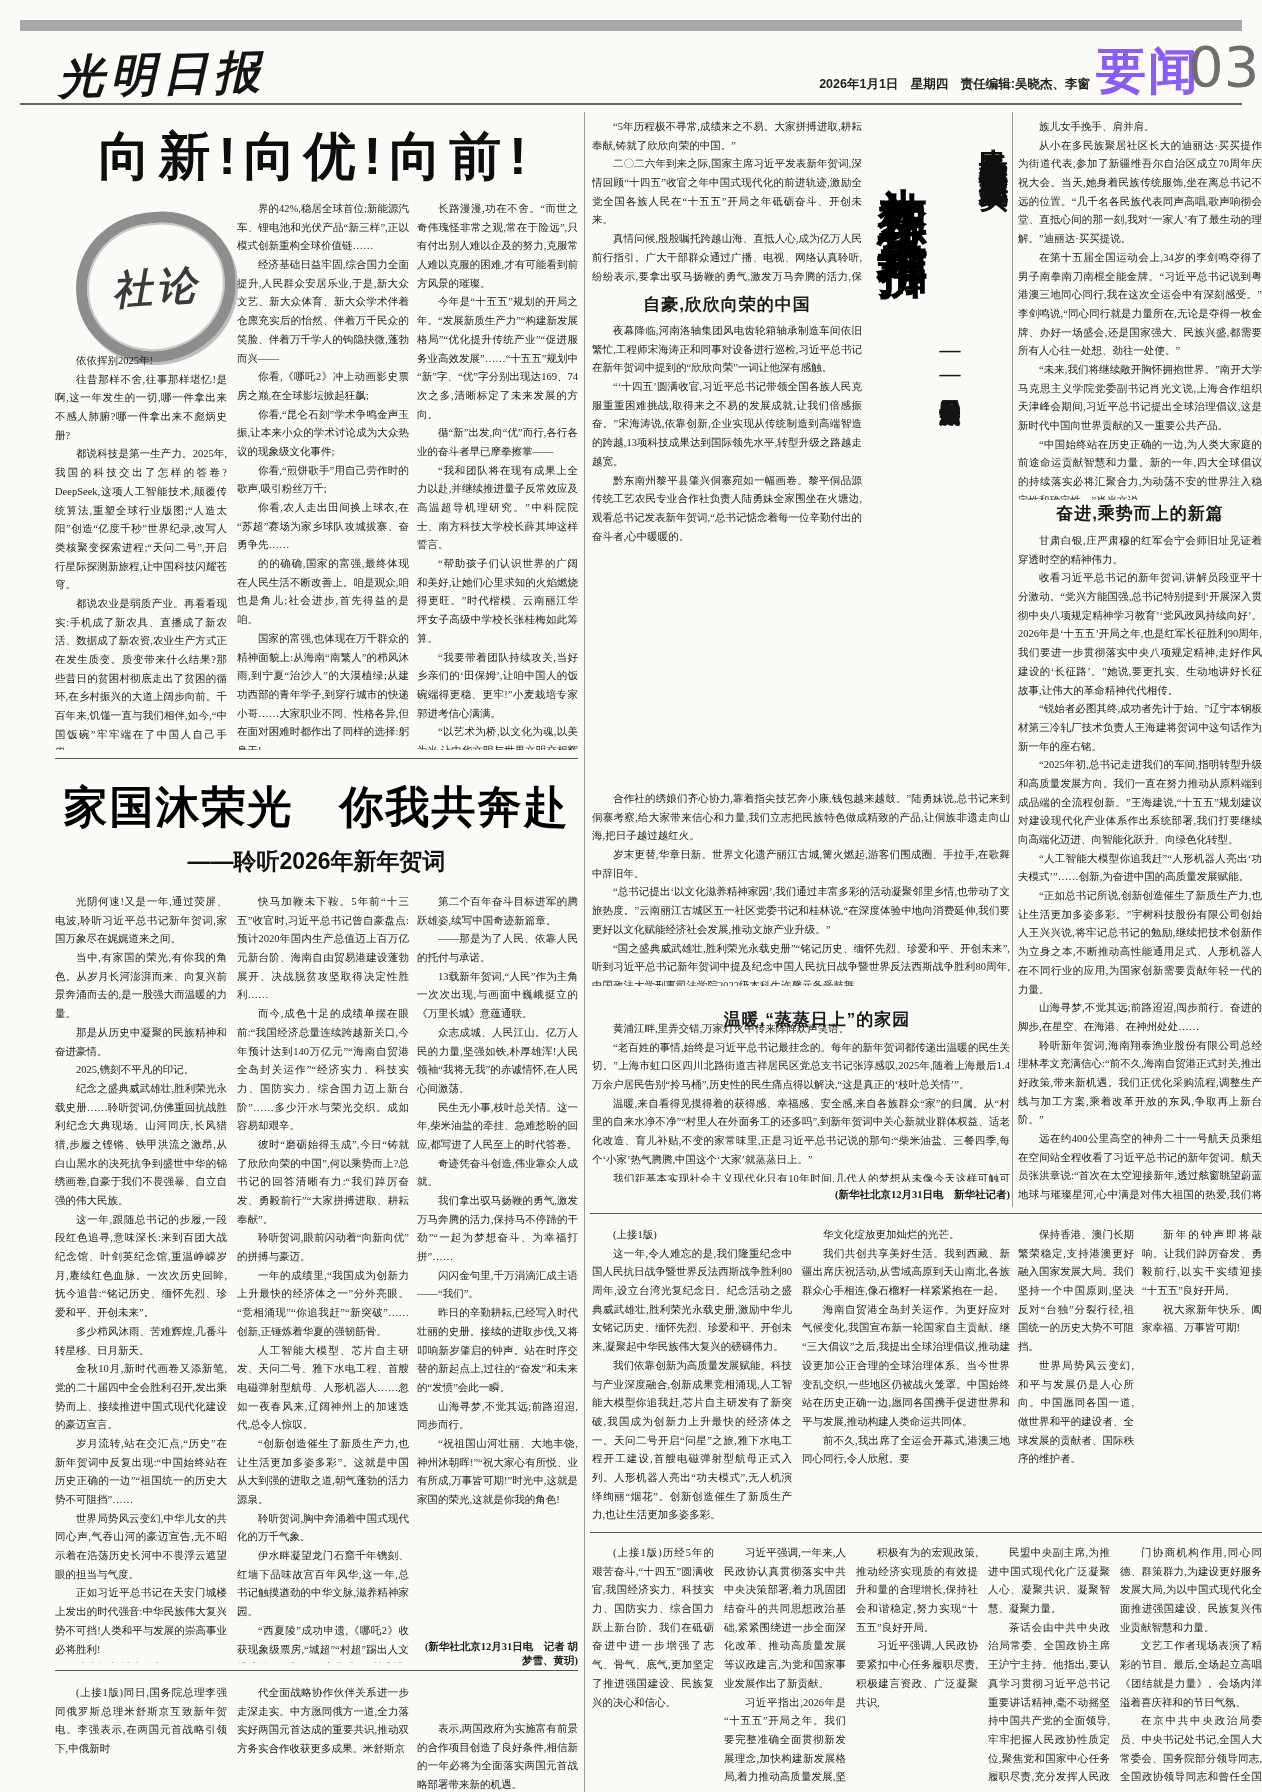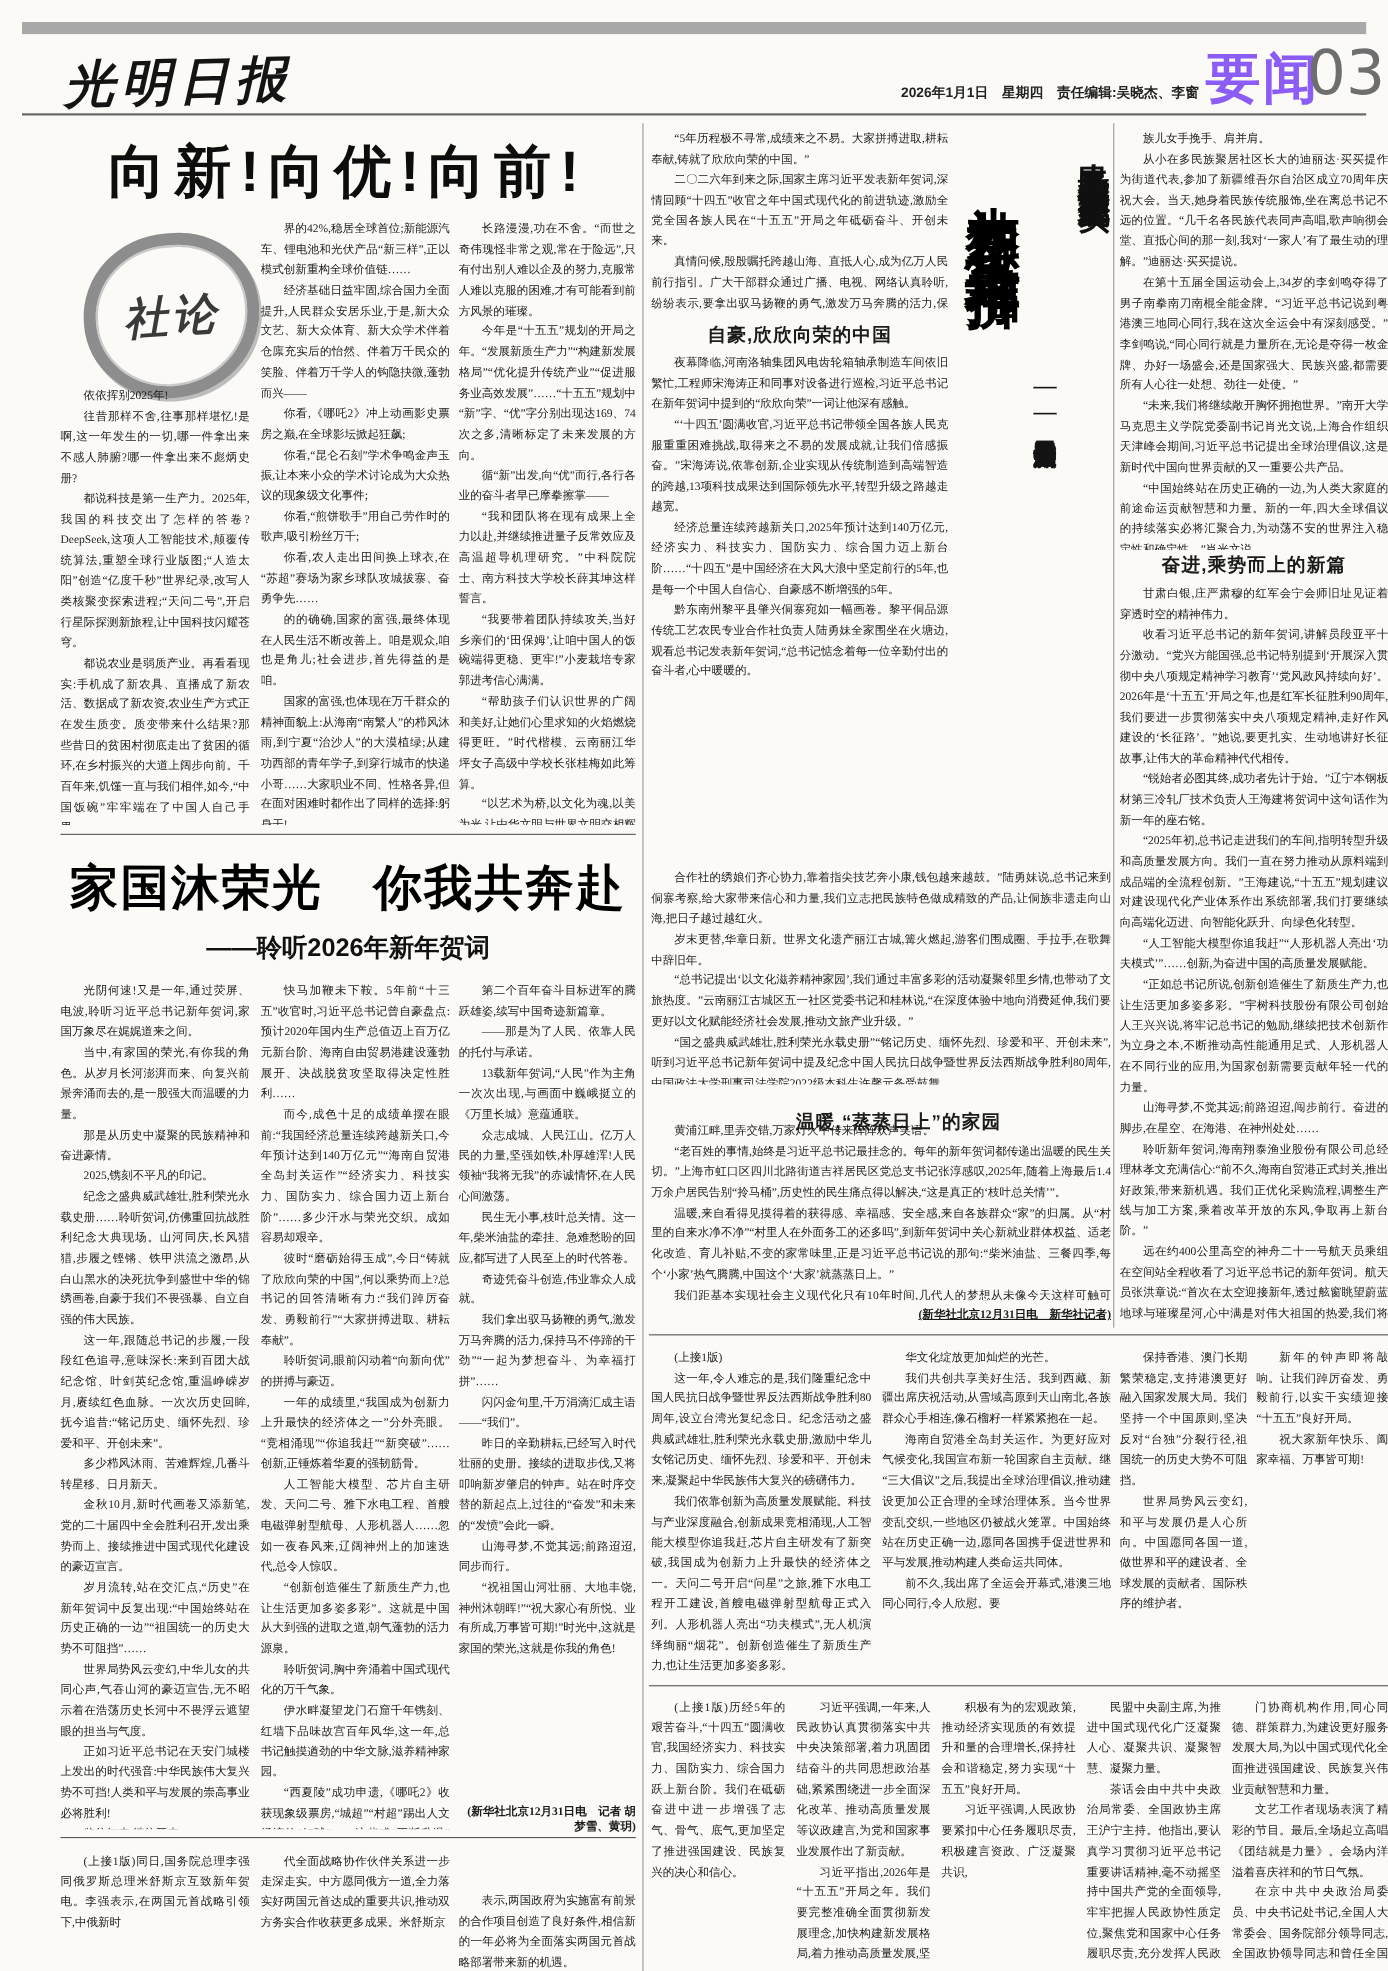--- a/index.html
+++ b/index.html
@@ -77,22 +77,22 @@
       <p class="para">你看,“煎饼歌手”用自己劳作时的歌声,吸引粉丝万千;</p>
       <p class="para">你看,农人走出田间换上球衣,在“苏超”赛场为家乡球队攻城拔寨、奋勇争先……</p>
       <p class="para">的的确确,国家的富强,最终体现在人民生活不断改善上。咱是观众,咱也是角儿;社会进步,首先得益的是咱。</p>
       <p class="para">国家的富强,也体现在万千群众的精神面貌上:从海南“南繁人”的栉风沐雨,到宁夏“治沙人”的大漠植绿;从建功西部的青年学子,到穿行城市的快递小哥……大家职业不同、性格各异,但在面对困难时都作出了同样的选择:躬身干!</p>
     </div>
   <div class="abs col kai" style="left:417px;top:200px;width:161px;height:550px;">
       <p class="para">长路漫漫,功在不舍。“而世之奇伟瑰怪非常之观,常在于险远”,只有付出别人难以企及的努力,克服常人难以克服的困难,才有可能看到前方风景的璀璨。</p>
       <p class="para">今年是“十五五”规划的开局之年。“发展新质生产力”“构建新发展格局”“优化提升传统产业”“促进服务业高效发展”……“十五五”规划中“新”字、“优”字分别出现达169、74次之多,清晰标定了未来发展的方向。</p>
       <p class="para">循“新”出发,向“优”而行,各行各业的奋斗者早已摩拳擦掌——</p>
       <p class="para">“我和团队将在现有成果上全力以赴,并继续推进量子反常效应及高温超导机理研究。”中科院院士、南方科技大学校长薛其坤这样誓言。</p>
+      <p class="para">“帮助孩子们认识世界的广阔和美好,让她们心里求知的火焰燃烧得更旺。”时代楷模、云南丽江华坪女子高级中学校长张桂梅如此筹算。</p>
       <p class="para">“我要带着团队持续攻关,当好乡亲们的‘田保姆’,让咱中国人的饭碗端得更稳、更牢!”小麦栽培专家郭进考信心满满。</p>
-      <p class="para">“帮助孩子们认识世界的广阔和美好,让她们心里求知的火焰燃烧得更旺。”时代楷模、云南丽江华坪女子高级中学校长张桂梅如此筹算。</p>
       <p class="para">“以艺术为桥,以文化为魂,以美为光,让中华文明与世界文明交相辉映,在人类发展的浩瀚大海中共创美好未来……”民盟中央副主席、中国美术家协会副主席吴为山目光深远。</p>
     </div>
   <div class="abs rule-h" style="left:55px;top:758px;width:523px;"></div>
 
   <div class="abs mid-headline">家国沐荣光　你我共奔赴</div>
   <div class="abs mid-sub">——聆听2026年新年贺词</div>
   <div class="abs col" style="left:55px;top:893px;width:172px;height:770px;">
       <p class="para">光阴何速!又是一年,通过荧屏、电波,聆听习近平总书记新年贺词,家国万象尽在娓娓道来之间。</p>
       <p class="para">当中,有家国的荣光,有你我的角色。从岁月长河澎湃而来、向复兴前景奔涌而去的,是一股强大而温暖的力量。</p>
       <p class="para">那是从历史中凝聚的民族精神和奋进豪情。</p>
@@ -155,38 +155,37 @@
 
   <div class="abs col" style="left:592px;top:118px;width:270px;height:170px;">
       <p class="para">“5年历程极不寻常,成绩来之不易。大家拼搏进取,耕耘奉献,铸就了欣欣向荣的中国。”</p>
       <p class="para">二〇二六年到来之际,国家主席习近平发表新年贺词,深情回顾“十四五”收官之年中国式现代化的前进轨迹,激励全党全国各族人民在“十五五”开局之年砥砺奋斗、开创未来。</p>
       <p class="para">真情问候,殷殷嘱托跨越山海、直抵人心,成为亿万人民前行指引。广大干部群众通过广播、电视、网络认真聆听,纷纷表示,要拿出驭马扬鞭的勇气,激发万马奔腾的活力,保持马不停蹄的干劲,一起为梦想奋斗、为幸福打拼,把宏伟愿景变成美好现实。</p>
     </div>
   <h3 class="abs subhead" style="left:592px;top:293px;width:270px;margin:0;">自豪,欣欣向荣的中国</h3>
   <div class="abs col" style="left:592px;top:322px;width:270px;height:462px;">
       <p class="para">夜幕降临,河南洛轴集团风电齿轮箱轴承制造车间依旧繁忙,工程师宋海涛正和同事对设备进行巡检,习近平总书记在新年贺词中提到的“欣欣向荣”一词让他深有感触。</p>
       <p class="para">“‘十四五’圆满收官,习近平总书记带领全国各族人民克服重重困难挑战,取得来之不易的发展成就,让我们倍感振奋。”宋海涛说,依靠创新,企业实现从传统制造到高端智造的跨越,13项科技成果达到国际领先水平,转型升级之路越走越宽。</p>
-      <p class="para">经济总量连续跨越新关口,2025年预计达到140万亿元,经济实力、科技实力、国防实力、综合国力迈上新台阶……“十四五”是中国经济在大风大浪中坚定前行的5年,也是每一个中国人自信心、自豪感不断增强的5年。</p>
       <p class="para">黔东南州黎平县肇兴侗寨宛如一幅画卷。黎平侗品源传统工艺农民专业合作社负责人陆勇妹全家围坐在火塘边,观看总书记发表新年贺词,“总书记惦念着每一位辛勤付出的奋斗者,心中暖暖的。</p>
     </div>
 
   <div class="abs col" style="left:592px;top:790px;width:418px;height:196px;">
       <p class="para">合作社的绣娘们齐心协力,靠着指尖技艺奔小康,钱包越来越鼓。”陆勇妹说,总书记来到侗寨考察,给大家带来信心和力量,我们立志把民族特色做成精致的产品,让侗族非遗走向山海,把日子越过越红火。</p>
       <p class="para">岁末更替,华章日新。世界文化遗产丽江古城,篝火燃起,游客们围成圈、手拉手,在歌舞中辞旧年。</p>
       <p class="para">“总书记提出‘以文化滋养精神家园’,我们通过丰富多彩的活动凝聚邻里乡情,也带动了文旅热度。”云南丽江古城区五一社区党委书记和桂林说,“在深度体验中地向消费延伸,我们要更好以文化赋能经济社会发展,推动文旅产业升级。”</p>
       <p class="para">“国之盛典威武雄壮,胜利荣光永载史册”“铭记历史、缅怀先烈、珍爱和平、开创未来”,听到习近平总书记新年贺词中提及纪念中国人民抗日战争暨世界反法西斯战争胜利80周年,中国政法大学刑事司法学院2022级本科生许馨元备受鼓舞。</p>
     </div>
   <h3 class="abs subhead" style="left:592px;top:992px;width:418px;margin:16px;">温暖,“蒸蒸日上”的家园</h3>
   <div class="abs col" style="left:592px;top:1020px;width:418px;height:162px;">
       <p class="para">黄浦江畔,里弄交错,万家灯火中传来阵阵欢声笑语。</p>
       <p class="para">“老百姓的事情,始终是习近平总书记最挂念的。每年的新年贺词都传递出温暖的民生关切。”上海市虹口区四川北路街道吉祥居民区党总支书记张淳感叹,2025年,随着上海最后1.4万余户居民告别“拎马桶”,历史性的民生痛点得以解决,“这是真正的‘枝叶总关情’”。</p>
       <p class="para">温暖,来自看得见摸得着的获得感、幸福感、安全感,来自各族群众“家”的归属。从“村里的自来水净不净”“村里人在外面务工的还多吗”,到新年贺词中关心新就业群体权益、适老化改造、育儿补贴,不变的家常味里,正是习近平总书记说的那句:“柴米油盐、三餐四季,每个‘小家’热气腾腾,中国这个‘大家’就蒸蒸日上。”</p>
       <p class="para">我们距基本实现社会主义现代化只有10年时间,几代人的梦想从未像今天这样可触可及。“十五五”蓝图里,写在最醒目处的旨归,是人民——“推进全体人民共同富裕”。</p>
     </div>
-  <p class="abs credit" style="left:700px;top:1184px;width:310px;text-decoration:underline;">(新华社北京12月31日电　新华社记者)</p>
+  <p class="abs credit" style="left:700px;top:1184px;width:310px;">(新华社北京12月31日电　新华社记者)</p>
 
   <div class="abs col" style="left:1018px;top:118px;width:244px;height:382px;">
       <p class="para">族儿女手挽手、肩并肩。</p>
       <p class="para">从小在多民族聚居社区长大的迪丽达·买买提作为街道代表,参加了新疆维吾尔自治区成立70周年庆祝大会。当天,她身着民族传统服饰,坐在离总书记不远的位置。“几千名各民族代表同声高唱,歌声响彻会堂、直抵心间的那一刻,我对‘一家人’有了最生动的理解。”迪丽达·买买提说。</p>
       <p class="para">在第十五届全国运动会上,34岁的李剑鸣夺得了男子南拳南刀南棍全能金牌。“习近平总书记说到粤港澳三地同心同行,我在这次全运会中有深刻感受。”李剑鸣说,“同心同行就是力量所在,无论是夺得一枚金牌、办好一场盛会,还是国家强大、民族兴盛,都需要所有人心往一处想、劲往一处使。”</p>
       <p class="para">“未来,我们将继续敞开胸怀拥抱世界。”南开大学马克思主义学院党委副书记肖光文说,上海合作组织天津峰会期间,习近平总书记提出全球治理倡议,这是新时代中国向世界贡献的又一重要公共产品。</p>
       <p class="para">“中国始终站在历史正确的一边,为人类大家庭的前途命运贡献智慧和力量。新的一年,四大全球倡议的持续落实必将汇聚合力,为动荡不安的世界注入稳定性和确定性。”肖光文说。</p>
     </div>
   <h3 class="abs subhead" style="left:1018px;top:502px;width:244px;margin:0;">奋进,乘势而上的新篇</h3>
   <div class="abs col" style="left:1018px;top:532px;width:244px;height:672px;">

